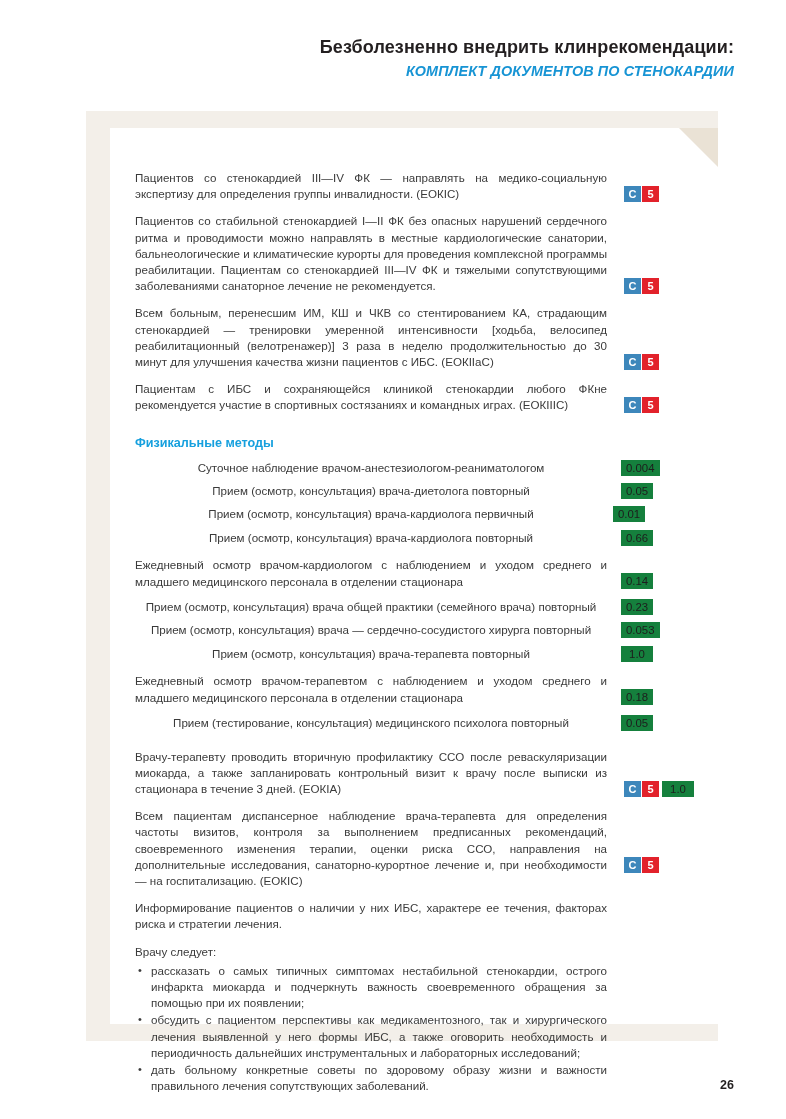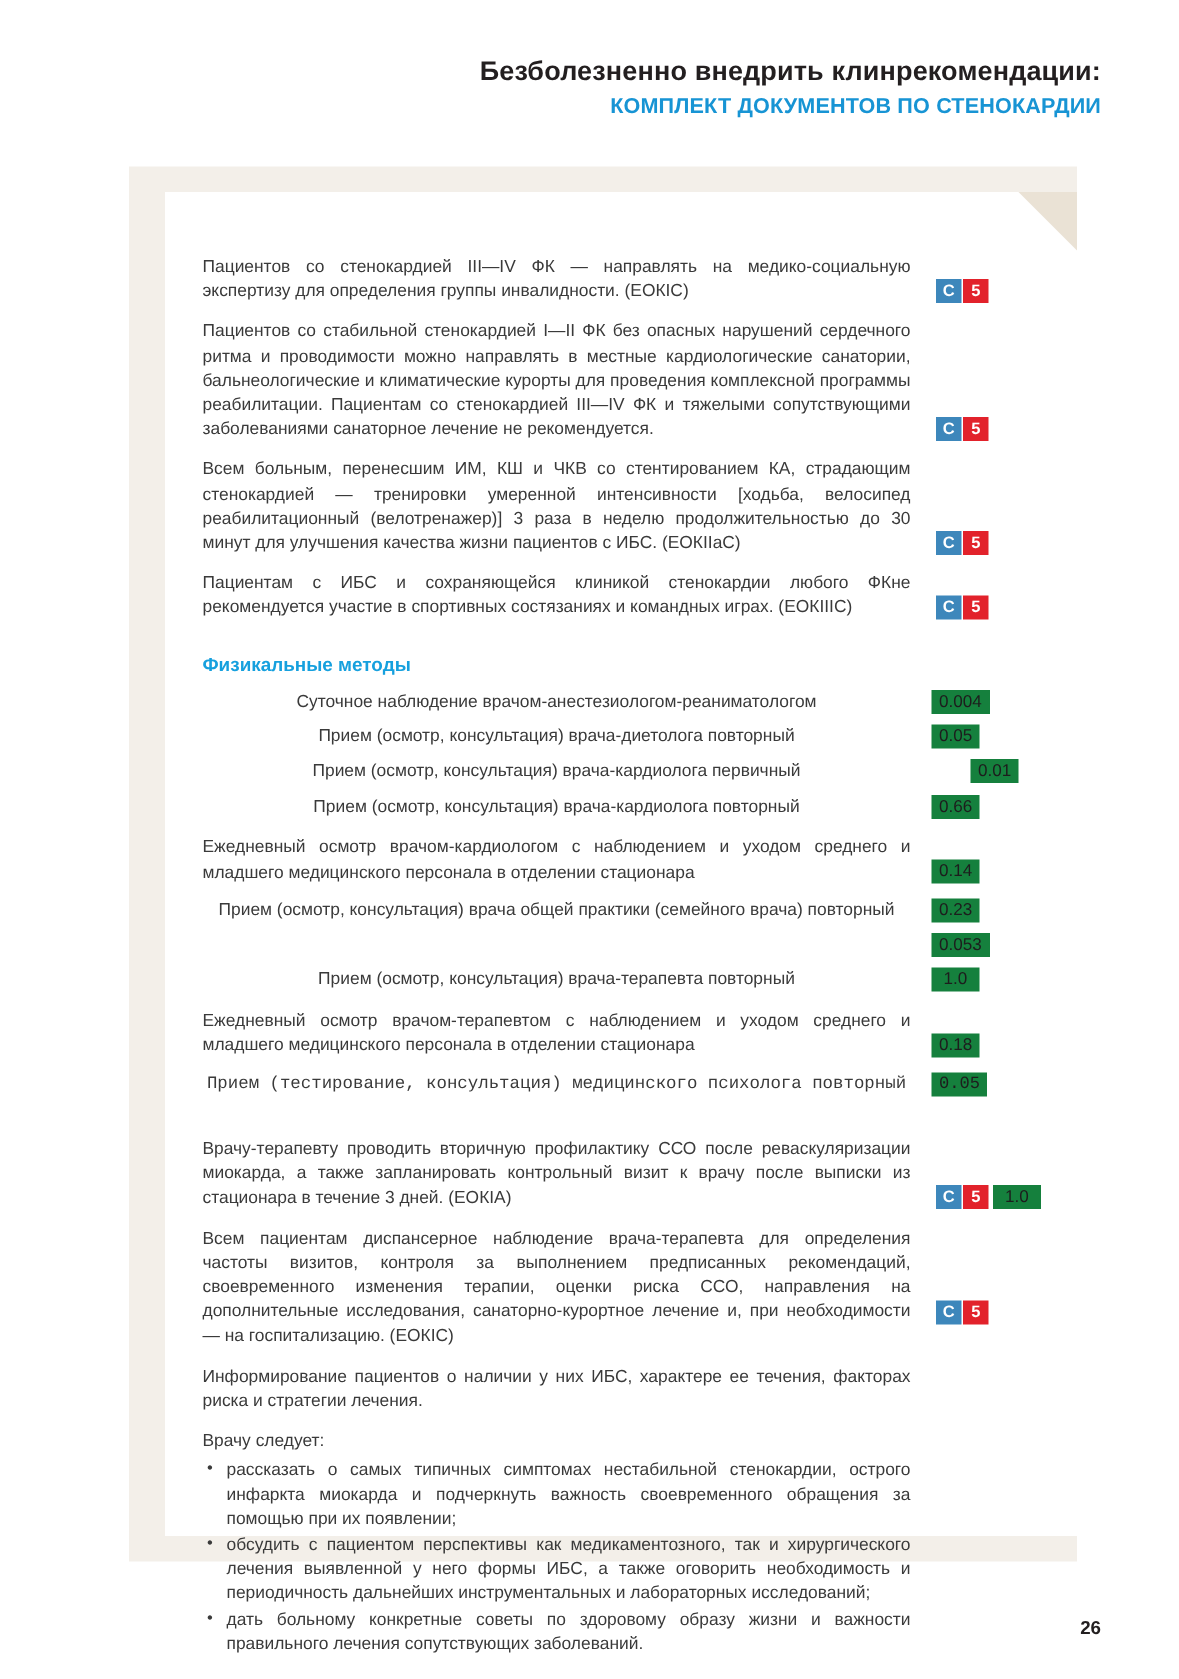--- a/index.html
+++ b/index.html
@@ -29,20 +29,21 @@
     font-weight: bold;
     color: #231f20;
     letter-spacing: 0.1px;
   }
   .runhead .line2 {
     font-size: 14.4px;
     font-weight: bold;
     color: #1794d4;
     letter-spacing: 0.1px;
     margin-top: 2px;
+    font-style: italic;
   }
 
   
   .frame {
     position: absolute;
     left: 86px;
     top: 111px;
     width: 632px;
     height: 930px;
     background: #f3efe9;
@@ -231,46 +232,47 @@
   <div class="svc">
     <div class="txt nojust">Суточное наблюдение врачом-анестезиологом-реаниматологом</div>
     <div class="val" style="left:486px; top:0px;">0.004</div>
   </div>
   <div class="svc">
     <div class="txt nojust">Прием (осмотр, консультация) врача-диетолога повторный</div>
     <div class="val" style="left:486px; top:0px;">0.05</div>
   </div>
   <div class="svc">
     <div class="txt nojust">Прием (осмотр, консультация) врача-кардиолога первичный</div>
-    <div class="val" style="left:512px; top:0px;">0.01</div>
+    <div class="val" style="left:478px; top:0px;">0.01</div>
   </div>
   <div class="svc" style="margin-bottom:11px;">
     <div class="txt nojust">Прием (осмотр, консультация) врача-кардиолога повторный</div>
     <div class="val" style="left:486px; top:0px;">0.66</div>
   </div>
   <div class="svc" style="margin-bottom:9px;">
     <div class="txt">Ежедневный осмотр врачом-кардиологом с наблюдением и уходом среднего и младшего медицинского персонала в отделении стационара</div>
     <div class="val" style="left:486px; top:16px;">0.14</div>
   </div>
   <div class="svc">
     <div class="txt nojust">Прием (осмотр, консультация) врача общей практики (семейного врача) повторный</div>
     <div class="val" style="left:486px; top:0px;">0.23</div>
   </div>
   <div class="svc">
+    <div class="txt nojust">Прием (осмотр, консультация) врача — сердечно-сосудистого хирурга повторный</div>
     <div class="val" style="left:486px; top:0px;">0.053</div>
   </div>
   <div class="svc" style="margin-bottom:11px;">
     <div class="txt nojust">Прием (осмотр, консультация) врача-терапевта повторный</div>
     <div class="val" style="left:486px; top:0px;">1.0</div>
   </div>
   <div class="svc" style="margin-bottom:9px;">
     <div class="txt">Ежедневный осмотр врачом-терапевтом с наблюдением и уходом среднего и младшего медицинского персонала в отделении стационара</div>
     <div class="val" style="left:486px; top:16px;">0.18</div>
   </div>
-  <div class="svc" style="margin-bottom:27px;font-family:Liberation Mono, monospace;">
+  <div class="svc" style="margin-bottom:17px;">
     <div class="txt nojust">Прием (тестирование, консультация) медицинского психолога повторный</div>
     <div class="val" style="left:486px; top:0px;">0.05</div>
   </div>
 
   <div class="row">
     <div class="txt">Врачу-терапевту проводить вторичную профилактику ССО после реваскуляризации миокарда, а также запланировать контрольный визит к врачу после выписки из стационара в течение 3 дней. (ЕОКIA)</div>
     <div class="badge" style="left:489px; top:32px;">
       <span class="lv blue">C</span>
       <span class="lv red">5</span>
     </div>

